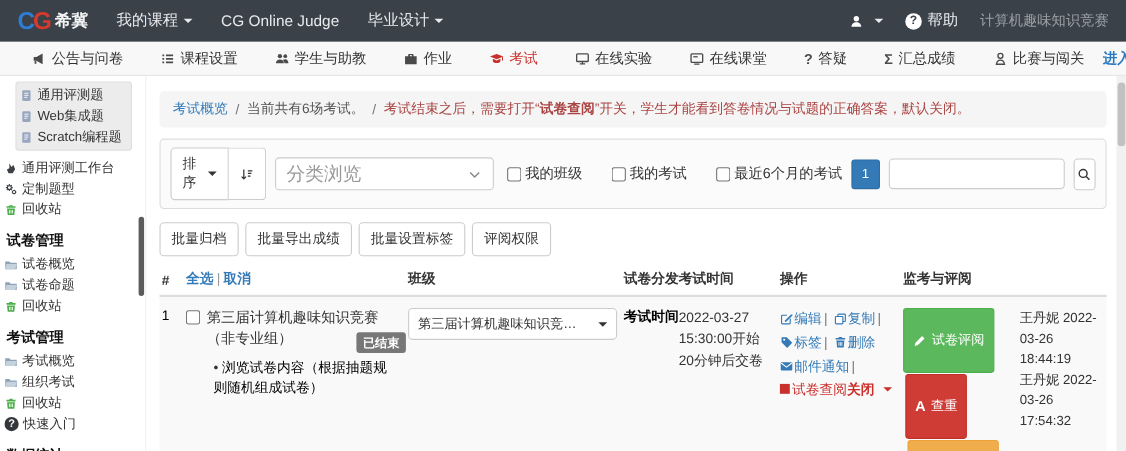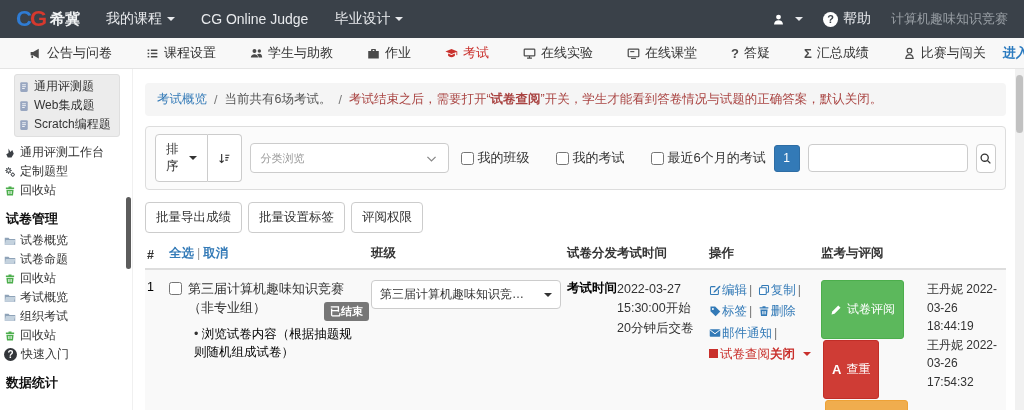--- a/index.html
+++ b/index.html
@@ -66,21 +66,21 @@
   .filter-panel { margin-top:10px; border:1px solid #ddd; border-radius:4px; background:#fbfbfb;
     padding:7px 9px; display:flex; align-items:center; gap:8px; }
   .btn { border:1px solid #ccc; background:#fff; border-radius:4px; padding:6px 10px;
     font-size:12.5px; color:#333; cursor:pointer; display:inline-flex; align-items:center; gap:5px;
     font-family:inherit; }
   .btn-group { display:flex; }
   .btn-group .btn:first-child { border-radius:4px 0 0 4px; }
   .btn-group .btn:last-child { border-radius:0 4px 4px 0; border-left:none; }
   .fake-select { width:352px; height:30px; border:1px solid #ccc; border-radius:4px; background:#fff;
     display:flex; align-items:center; justify-content:space-between; padding:0 10px;
-    color:#999; font-size:11px; cursor:pointer;font-family:Liberation Serif, serif; }
+    color:#999; font-size:17px; cursor:pointer;font-family:Liberation Serif, serif; }
   .checks { display:flex; gap:27px; font-size:13px; color:#333; margin-left:4px; }
   .check { display:flex; align-items:center; gap:3px; cursor:pointer; white-space:nowrap; }
   .check input { width:13px; height:13px; margin:0; }
   .page-btn { margin-left:auto; min-width:26px; height:27px; background:#337ab7; border:1px solid #2e6da4;
     color:#fff; border-radius:3px; font-size:12px; display:flex; align-items:center;
     justify-content:center; cursor:pointer; }
   .search-input { width:160px; height:28px; border:1px solid #ccc; border-radius:4px;
     padding:0 8px; font-size:12px; font-family:inherit; }
   .search-btn { width:36px; height:29px; border:1px solid #ccc; border-radius:4px; background:#fff;
     display:flex; align-items:center; justify-content:center; cursor:pointer; }
@@ -392,20 +392,21 @@
         </svg>
         <span>试卷命题</span>
       </div>
     <div class="side-item">
         <svg class="ic ic12">
           <use href="#i-recycle"></use>
         </svg>
         <span>回收站</span>
       </div>
 
+    <div class="side-section-title">考试管理</div>
     <div class="side-item">
         <svg class="ic ic12">
           <use href="#i-folder"></use>
         </svg>
         <span>考试概览</span>
       </div>
     <div class="side-item">
         <svg class="ic ic12">
           <use href="#i-folder"></use>
         </svg>
@@ -472,20 +473,21 @@
       <button class="page-btn">1</button>
       <input class="search-input" value="" style="">
       <button class="search-btn">
           <svg class="ic">
             <use href="#i-search"></use>
           </svg>
         </button>
     </div>
 
     <div class="batch-row">
+      <button class="btn">批量归档</button>
       <button class="btn">批量导出成绩</button>
       <button class="btn">批量设置标签</button>
       <button class="btn">评阅权限</button>
     </div>
 
     <div class="exam-table">
       <div class="t-header">
         <div class="c-num">#</div>
         <div class="c-title"><span class="hdr-sel">全选</span><span class="hdr-sep">|</span><span class="hdr-sel">取消</span></div>
         <div class="c-class">班级</div>

